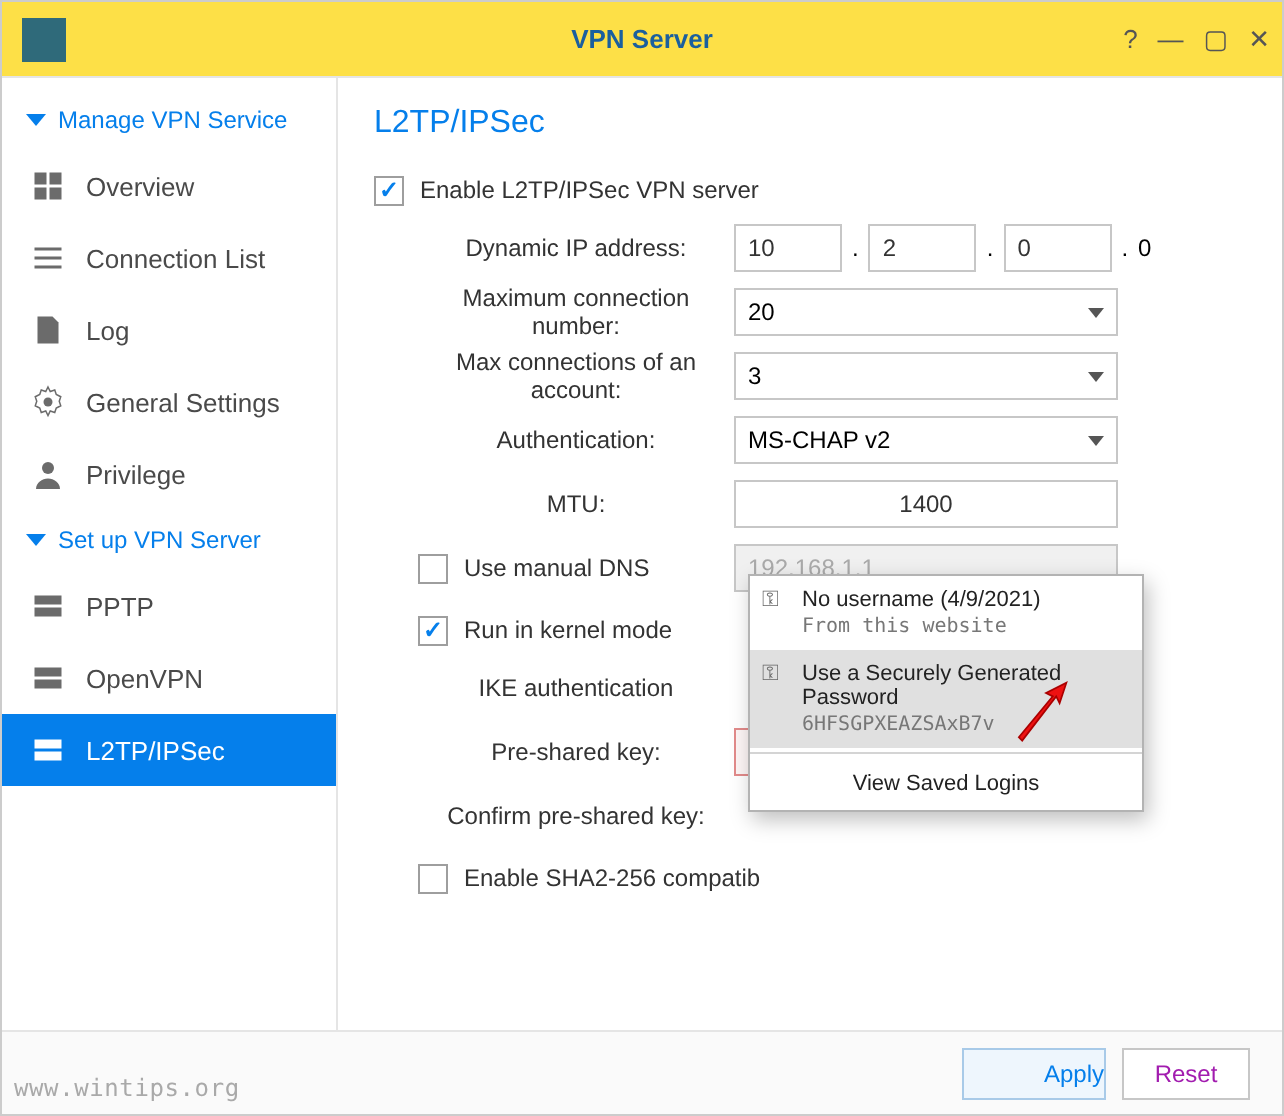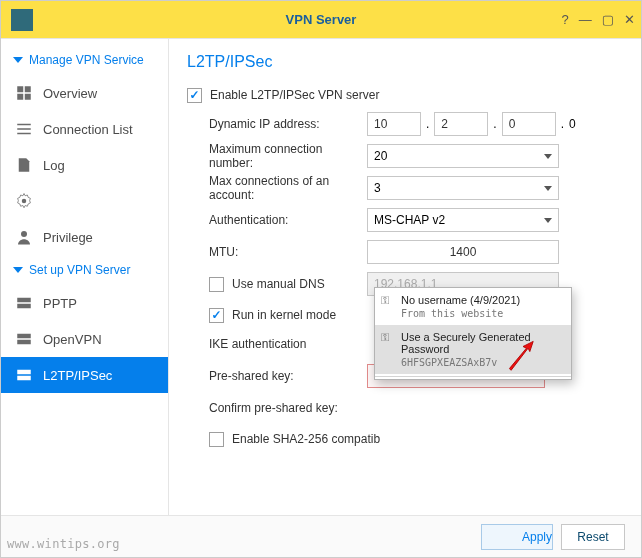--- a/index.html
+++ b/index.html
@@ -16,37 +16,37 @@
   .nav-item { display: flex; align-items: center; gap: 10px; padding: 9px 14px; color: #4a4a4a; cursor: pointer; font-size: 13px; }
   .nav-item.active { background: #057feb; color: #fff; }
   .nav-item.active .nav-icon { color: #fff; }
   .nav-icon { width: 18px; height: 18px; color: #6b6b6b; display: flex; align-items: center; justify-content: center; }
   .nav-icon svg { width: 18px; height: 18px; fill: currentColor; }
   .main { flex: 1; padding: 14px 18px 0; position: relative; }
   .page-title { color: #057feb; font-size: 16px; margin-bottom: 10px; }
   .form-row { display: flex; align-items: center; min-height: 30px; margin-bottom: 2px; }
   .form-row .label { width: 180px; color: #333; font-size: 12px; }
   .form-row.indent1 { padding-left: 22px; }
-  .form-row.indent1 .label { width: 158px; }
+  .form-row.indent1 .label { width: 158px; text-align: center; }
   .checkbox-row { display: flex; align-items: center; min-height: 28px; padding-left: 0; }
   .checkbox-row.indent1 { padding-left: 22px; }
   .checkbox-row.indent2 { padding-left: 22px; }
   .cb { width: 15px; height: 15px; border: 1px solid #9e9e9e; background: #fff; margin-right: 8px; display: inline-flex; align-items: center; justify-content: center; }
   .cb.checked::after { content: "✓"; color: #057feb; font-weight: bold; font-size: 12px; line-height: 1; }
   .cb-label { color: #333; font-size: 12px; }
   input[type=text], .textfield { height: 24px; border: 1px solid #c7c7c7; padding: 0 6px; font-size: 12px; background: #fff; color: #333; }
   .textfield.disabled { background: #f0f0f0; color: #aaa; }
   .select { height: 24px; border: 1px solid #c7c7c7; width: 192px; display: flex; align-items: center; justify-content: space-between; padding: 0 6px; font-size: 12px; background: #fff; }
   .caret { width: 0; height: 0; border-left: 4px solid transparent; border-right: 4px solid transparent; border-top: 5px solid #555; }
   .ip-segs { display: flex; align-items: center; gap: 1px; }
   .ip-segs .textfield { width: 54px; text-align: left; }
   .ip-segs span.dot { padding: 0 4px; }
   .psk-input { border: 1px solid #e28b8b; width: 178px; height: 24px; background: #fdf6f6; }
   .footer { position: absolute; left: 0; right: 0; bottom: 0; height: 42px; border-top: 1px solid #e5e5e5; background: #fafafa; display: flex; align-items: center; justify-content: flex-end; gap: 8px; padding-right: 16px; }
-  .btn { min-width: 64px; height: 26px; border: 1px solid #c7c7c7; background: #fff; color: #0c4a6e; display: flex; align-items: center; justify-content: center; font-size: 12px; cursor: pointer; }
+  .btn { min-width: 64px; height: 26px; border: 1px solid #c7c7c7; background: #fff; color: #a21caf; display: flex; align-items: center; justify-content: center; font-size: 12px; cursor: pointer; }
   .btn.primary { color: #057feb; border-color: #a8cae8; background: #eef6fd; padding-left: 40px; }
   
   
   .popup { position: absolute; left: 373px; top: 286px; width: 198px; background: #fff; border: 1px solid #b3b3b3; box-shadow: 2px 4px 10px rgba(0,0,0,0.25); font-size: 11px; z-index: 20; }
   .popup .p-item { padding: 6px 10px 6px 26px; position: relative; cursor: pointer; }
   .popup .p-item .key-icon { position: absolute; left: 6px; top: 6px; color: #666; font-size: 11px; }
   .popup .p-item.hl { background: #e0e0e0; }
   .popup .p-item .title-line { color: #222; }
   .popup .p-item .sub { color: #777; margin-top: 2px; font-family: ui-monospace, monospace; font-size: 10px; }
   .popup .sep { height: 1px; background: #d4d4d4; margin: 2px 0; }
@@ -107,20 +107,21 @@
           </span>
         <span>Log</span>
       </div>
       <div class="nav-item">
         <span class="nav-icon">
             <svg viewBox="0 0 24 24">
               <circle cx="12" cy="12" r="3"></circle>
               <path d="M12 2l1.5 3 3-1 1 3 3 1.5-1 3 1 3-3 1.5-1 3-3-1-1.5 3-1.5-3-3 1-1-3-3-1.5 1-3-1-3 3-1.5 1-3 3 1z" fill="none" stroke="currentColor" stroke-width="1"></path>
             </svg>
           </span>
+        <span>General Settings</span>
       </div>
       <div class="nav-item">
         <span class="nav-icon">
             <svg viewBox="0 0 24 24">
               <circle cx="12" cy="8" r="4"></circle>
               <path d="M4 22c0-4 4-7 8-7s8 3 8 7"></path>
             </svg>
           </span>
         <span>Privilege</span>
       </div>
@@ -251,20 +252,21 @@
       <span class="key-icon">⚿</span>
       <div class="title-line">No username (4/9/2021)</div>
       <div class="sub">From this website</div>
     </div>
     <div class="p-item hl">
       <span class="key-icon">⚿</span>
       <div class="title-line">Use a Securely Generated Password</div>
       <div class="sub">6HFSGPXEAZSAxB7v</div>
     </div>
     <div class="sep"></div>
+    <div class="view-logins">View Saved Logins</div>
   </div>
 
   <div class="arrow-cursor">
     <svg viewBox="0 0 40 40">
       <path d="M4 36 L24 12 L20 10 L32 4 L28 16 L26 12 L6 38 Z" fill="#e11" stroke="#a00" stroke-width="1"></path>
     </svg>
   </div>
 
   <div class="watermark">www.wintips.org</div>
 

